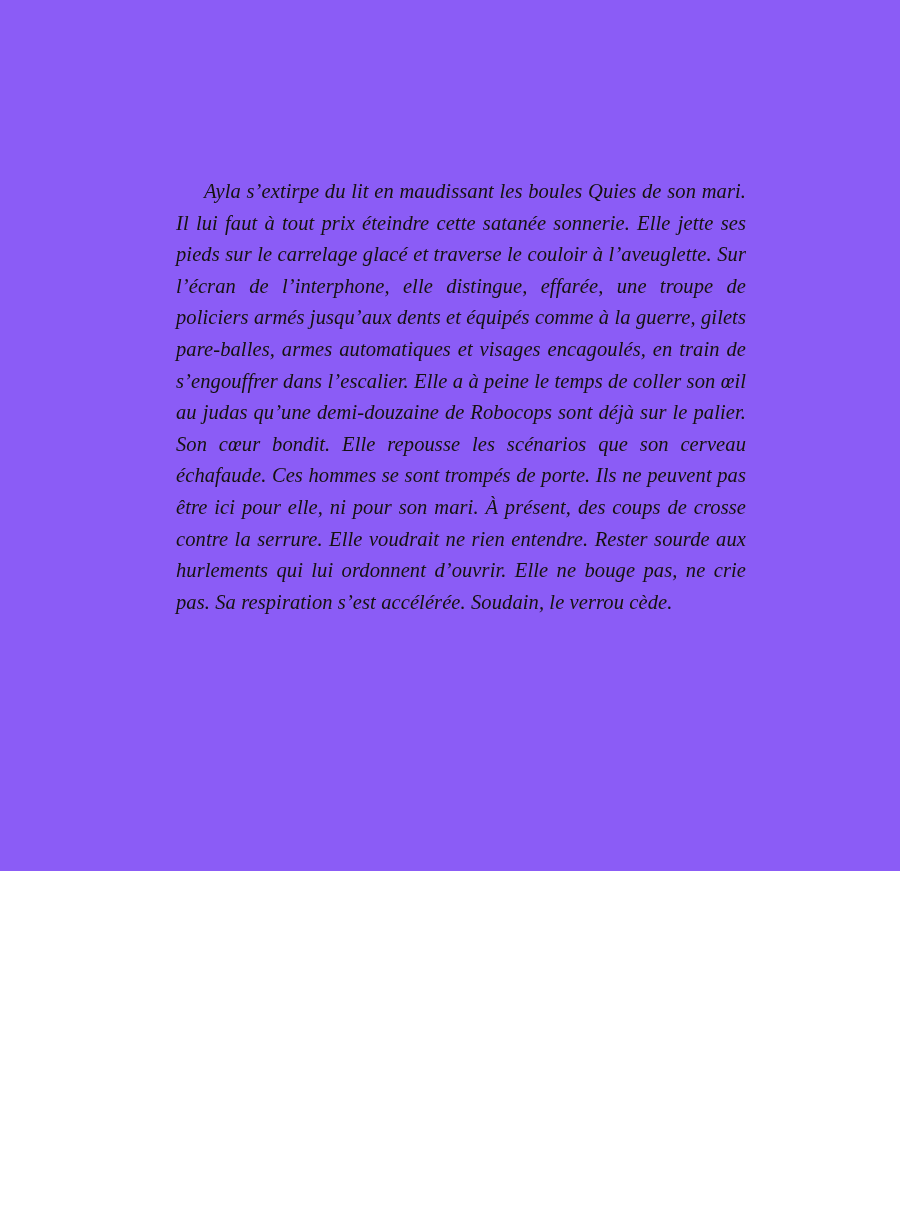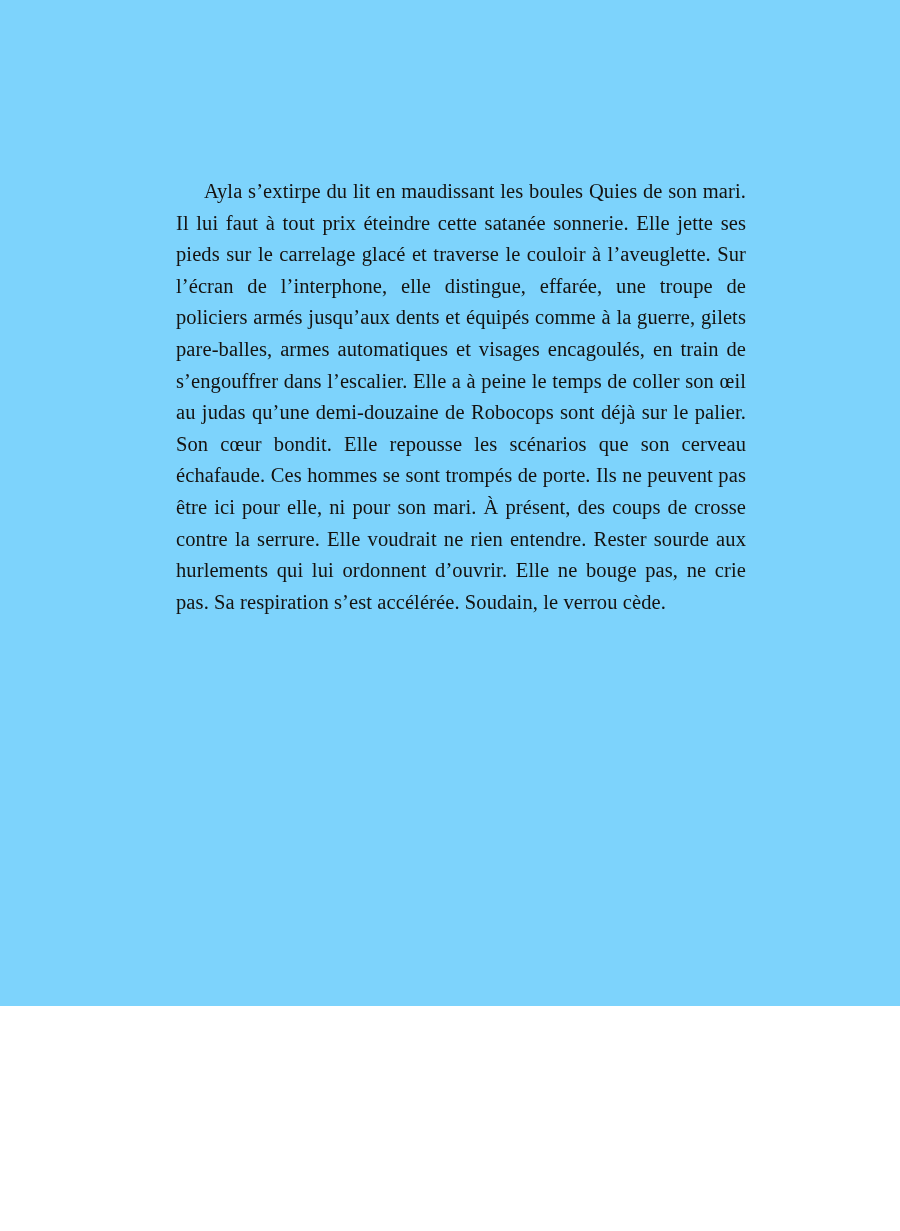--- a/index.html
+++ b/index.html
@@ -9,23 +9,24 @@
   }
   body {
     width: 900px;
     height: 1231px;
     font-family: "Liberation Serif", "DejaVu Serif", serif;
     color: #1a1a1a;
   }
   .page {
     position: relative;
     width: 900px;
-    height: 1006px;
-    background: #7dd3fc;
+    height: 871px;
+    background: #8b5cf6;
     box-sizing: border-box;
+    font-style: italic;
   }
   .text-block {
     position: absolute;
     left: 176px;
     top: 176px;
     width: 570px;
   }
   .body-paragraph {
     font-size: 20.5px;
     line-height: 31.6px;

